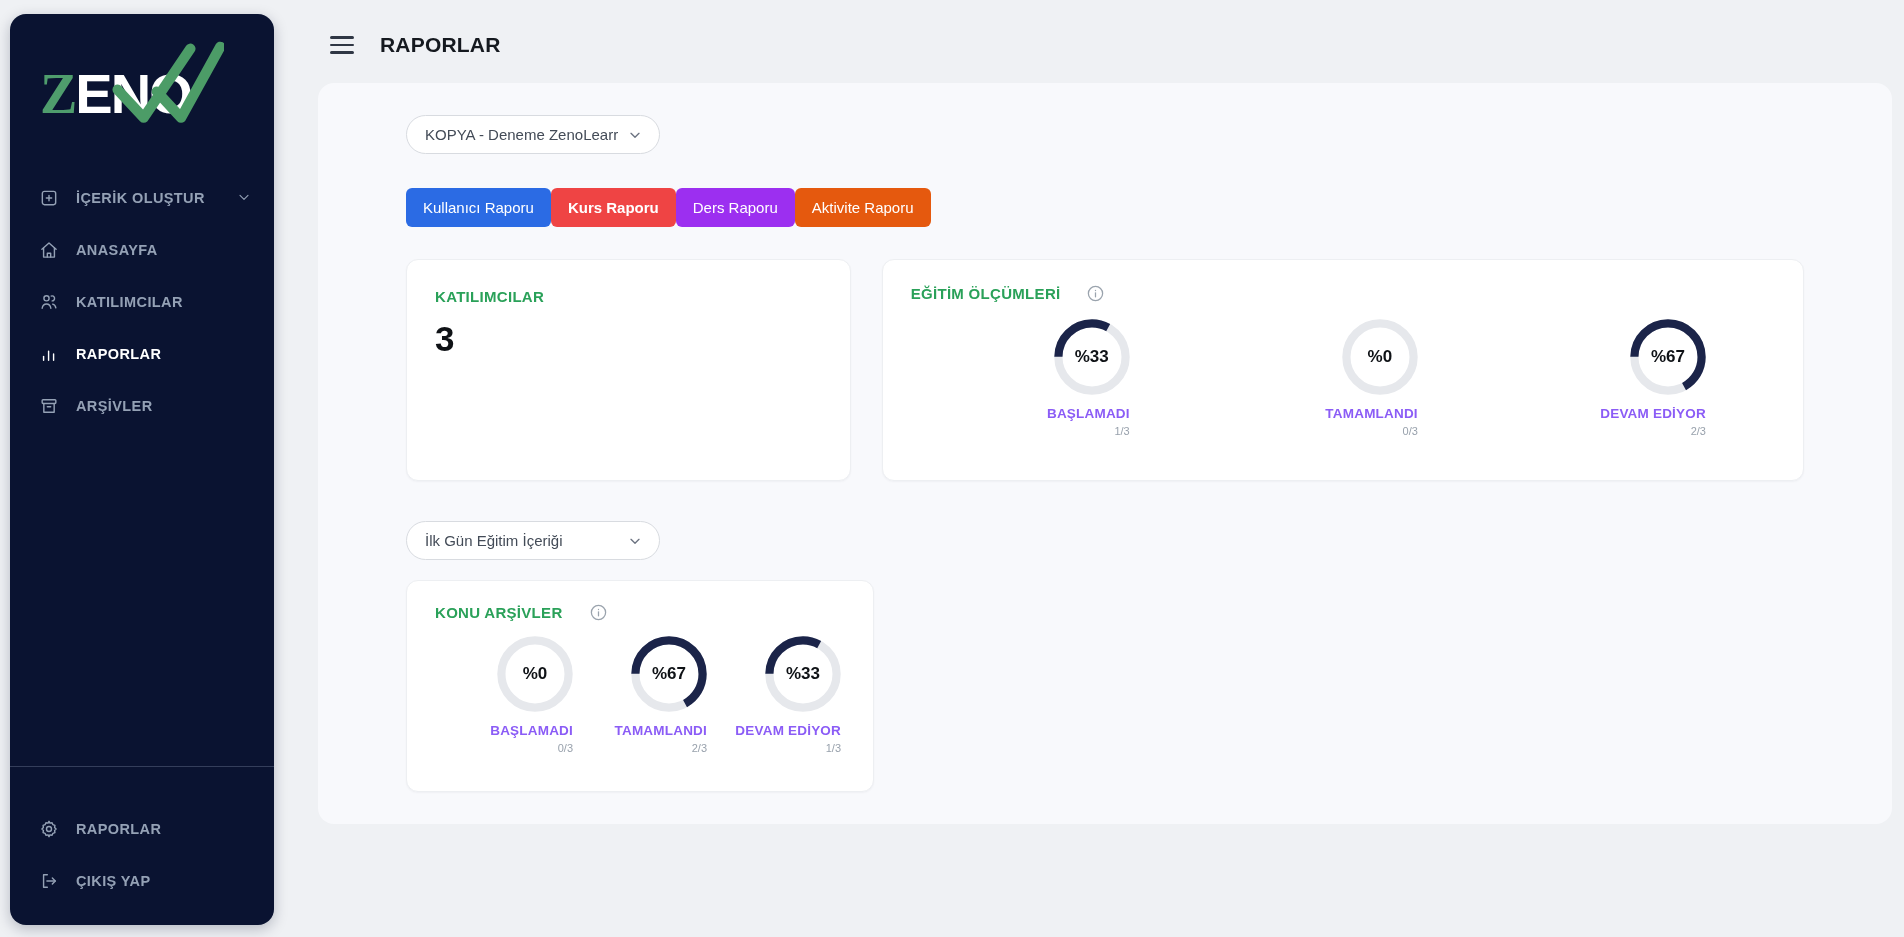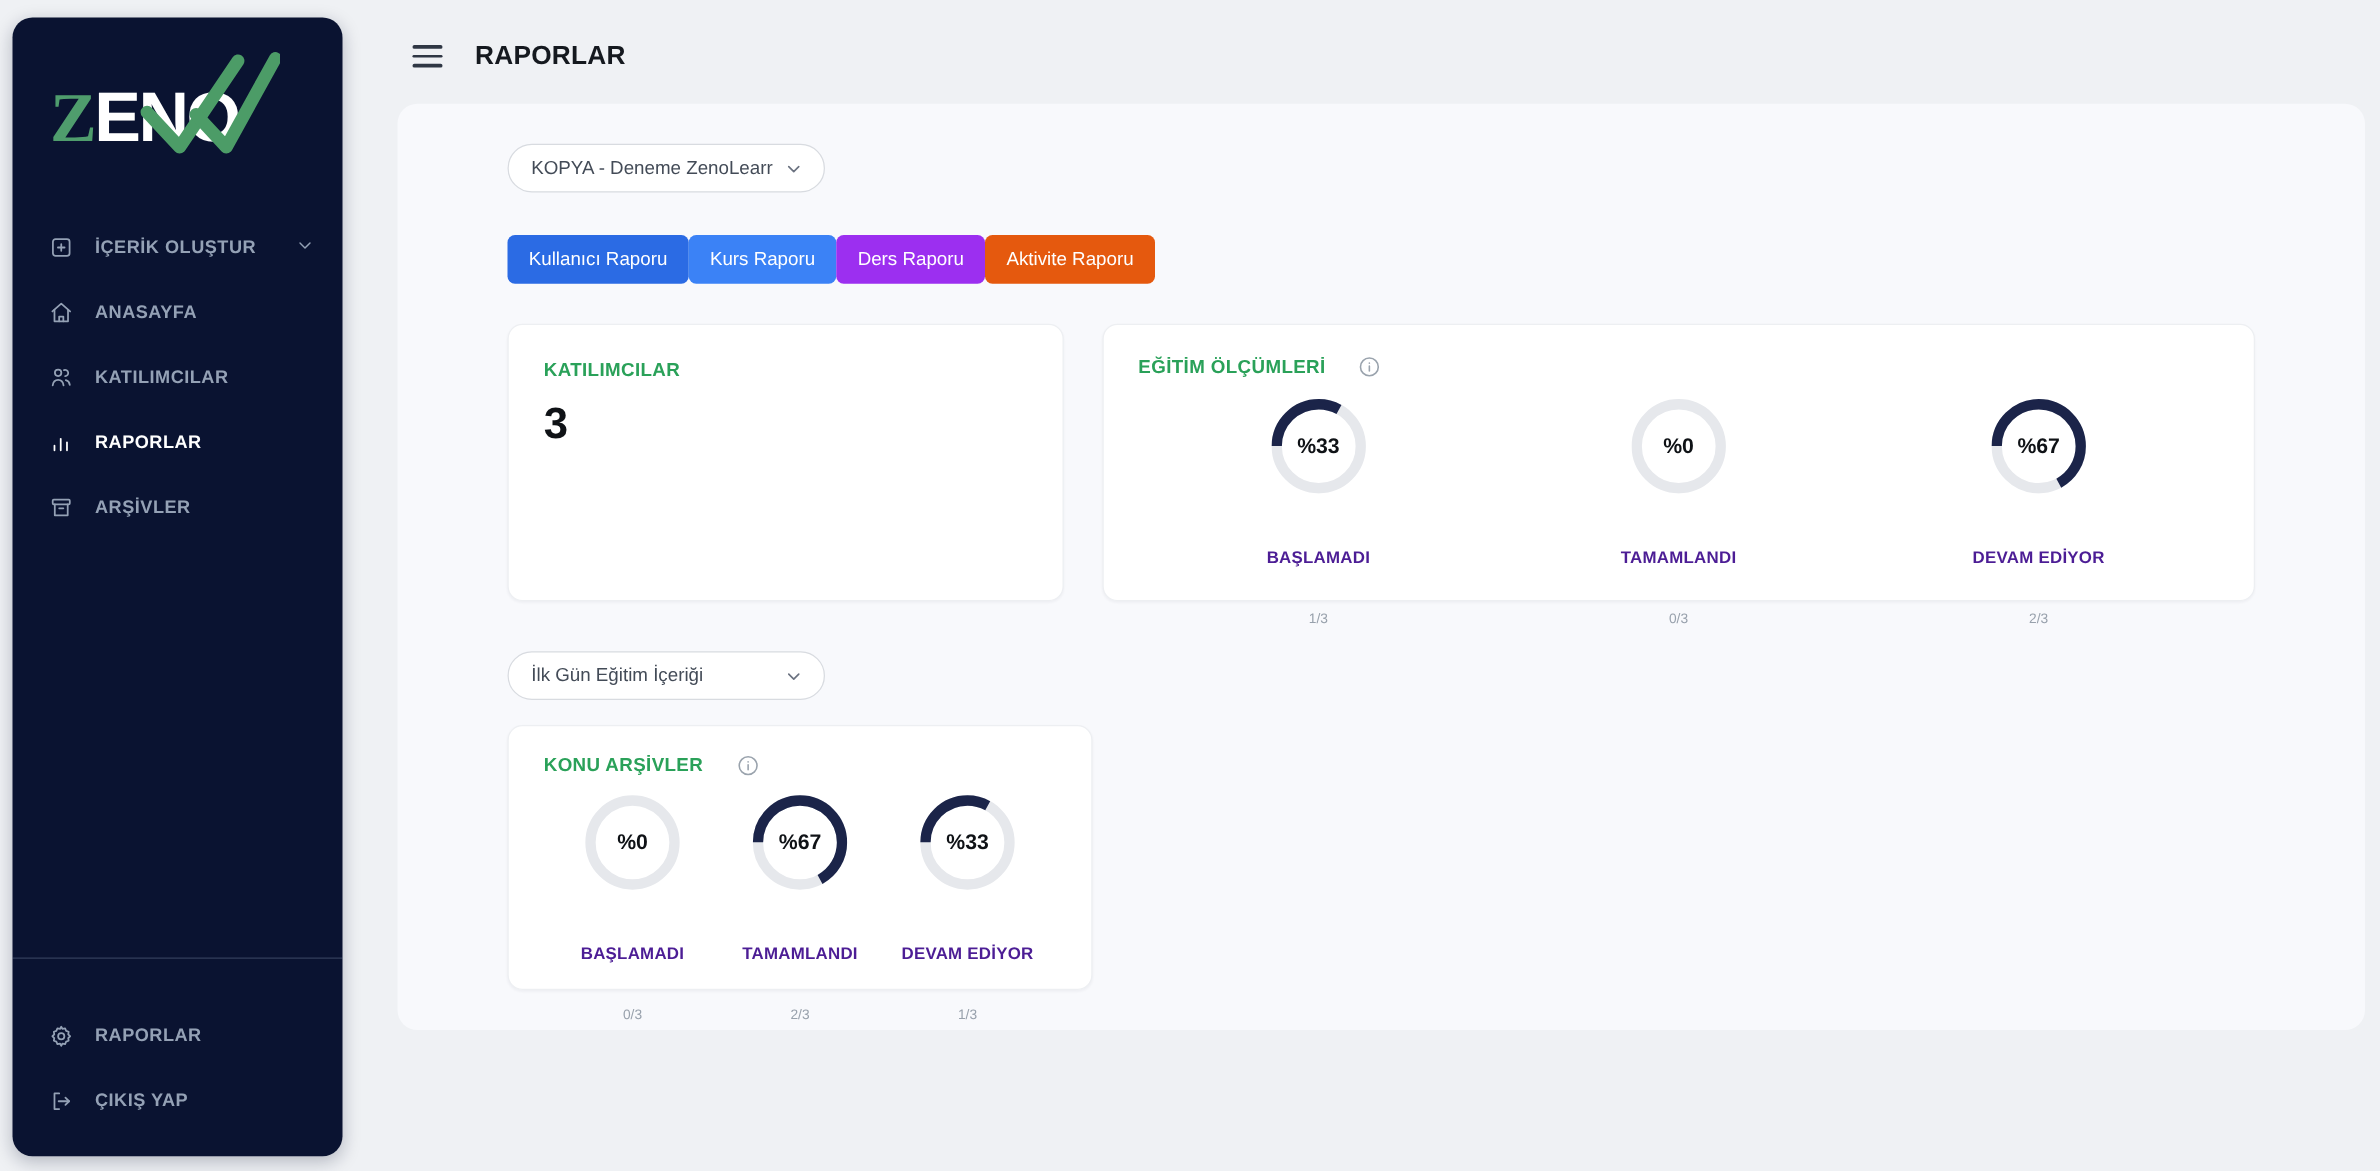--- a/index.html
+++ b/index.html
@@ -66,28 +66,28 @@
   .info-ic svg { width:19px; height:19px; stroke:#9aa3ad; fill:none; stroke-width:1.6; stroke-linecap:round; display:block; cursor:pointer; }
 
   .card-participants { width:445px; height:222px; padding:28px; }
   .big-value { margin-top:14px; font-size:35px; font-weight:800; color:#0f1216; }
 
   .card-training { width:923px; height:222px; padding:24px 28px; }
   .card-topic { width:468px; height:212px; padding:22px 28px; margin-top:20px; }
 
   .donut-row { display:flex; justify-content:space-around; margin-top:16px; }
   .card-topic .donut-row { margin-top:14px; justify-content:space-between; padding:0 4px; }
-  .donut-col { display:flex; flex-direction:column; align-items:center; width:150px;gap:32px; }
+  .donut-col { display:flex; flex-direction:column; align-items:flex-end; width:150px; }
   .donut { position:relative; width:76px; height:76px; }
   .donut svg { width:76px; height:76px; transform:rotate(-90deg); }
   .donut .pct {
     position:absolute; inset:0; display:flex; align-items:center; justify-content:center;
     font-size:17px; font-weight:800; color:#0f1216;
   }
-  .donut-label { margin-top:11px; font-size:13.5px; font-weight:600; color:#4c1d95; letter-spacing:.2px; }
+  .donut-label { margin-top:11px; font-size:13.5px; font-weight:600; color:#8b5cf6; letter-spacing:.2px; }
   .donut-frac { margin-top:4px; font-size:11px; color:#98a1ac; }
 
   .mt40 { margin-top:40px; }
 </style>
 </head>
 <body>
 
 <div class="app">
 
   <aside class="sidebar">
@@ -197,21 +197,21 @@
 
       <div class="select-pill">
         <span>KOPYA - Deneme ZenoLearr</span>
         <svg viewBox="0 0 24 24">
             <path d="M6 9.5l6 6 6-6"></path>
           </svg>
       </div>
 
       <div class="btn-row">
         <button class="btn" style="background-color: rgb(43, 107, 228);">Kullanıcı Raporu</button>
-        <button class="btn" style="background-color: #3b82f6;">Kurs Raporu</button>
+        <button class="btn" style="background-color: #ef4444; font-weight: bold;">Kurs Raporu</button>
         <button class="btn" style="background-color: rgb(156, 47, 240);">Ders Raporu</button>
         <button class="btn" style="background-color: rgb(229, 89, 14);">Aktivite Raporu</button>
       </div>
 
       <div class="cards-row">
 
         <section class="card card-participants">
           <div class="card-title">KATILIMCILAR</div>
           <div class="big-value">3</div>
         </section>

